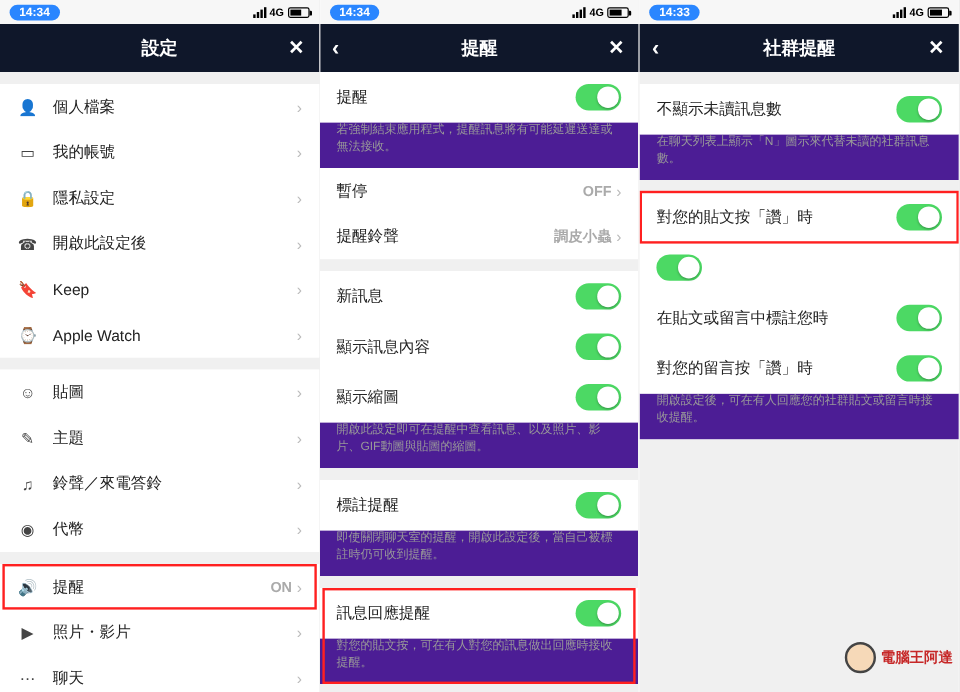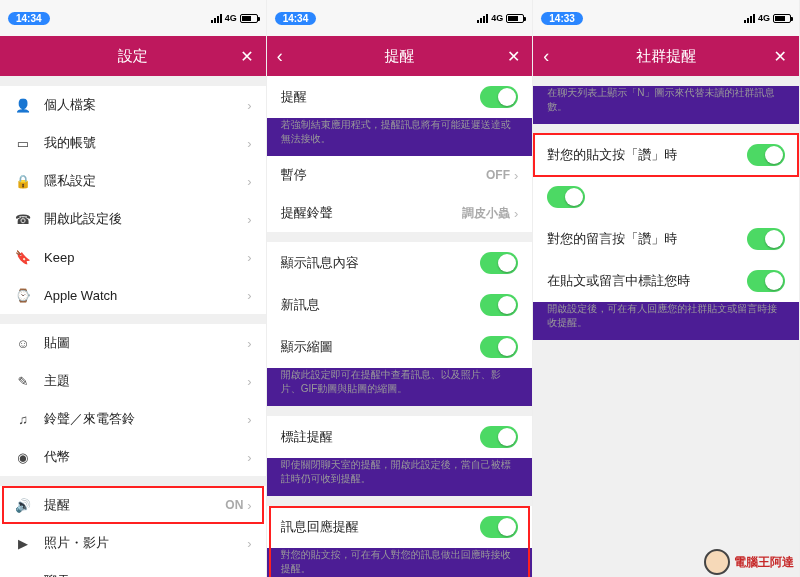--- a/index.html
+++ b/index.html
@@ -19,21 +19,21 @@
     position: relative;
     flex-shrink: 0;
     display: flex;
     flex-direction: column;
     border-right: 1px solid #eee;
   }
   .phone:last-child { border-right: none; }
 
   
   .status-bar {
-    height: 36px;
+    height: 20px;
     background: #f7f7f7;
     display: flex;
     align-items: center;
     justify-content: space-between;
     padding: 0 8px;
     font-size: 10px;
     font-weight: 600;
   }
   .status-time {
     background: #2a86ff;
@@ -66,29 +66,29 @@
     width: 18px; height: 9px; border: 1px solid #000; border-radius: 2px;
     position: relative;
   }
   .battery::after {
     content:''; position:absolute; right:-3px; top:2px; width:2px; height:4px; background:#000; border-radius:0 1px 1px 0;
   }
   .battery .lvl { position:absolute; left:1px; top:1px; bottom:1px; width:60%; background:#000; }
 
   
   .nav {
-    background: #be185d;
+    background: #0f172a;
     color: #fff;
     height: 40px;
     display: flex;
     align-items: center;
     justify-content: center;
     position: relative;
     font-size: 15px;
-    font-weight: 400;
+    font-weight: 700;
   }
   .nav .back {
     position: absolute; left: 10px; top: 50%; transform: translateY(-50%);
     font-size: 18px;
   }
   .nav .close {
     position: absolute; right: 12px; top: 50%; transform: translateY(-50%);
     font-size: 16px;
   }
 
@@ -137,21 +137,21 @@
   .hl {
     position: absolute;
     border: 2px solid #ff2020;
     pointer-events: none;
     z-index: 5;
   }
 
   
   .watermark {
     position: absolute;
-    right: 6px; bottom: 2px;
+    right: 6px; bottom: 16px;
     display: flex; align-items: center;
     font-size: 12px; color:#555;
     z-index: 10;
     justify-content: center;
   }
   .watermark .face {
     width: 26px; height: 26px; border-radius:50%;
     background:#f6d9b8; border:2px solid #444; margin-right:4px;
     position:relative;
   }
@@ -295,25 +295,25 @@
         </div>
       <div class="row">
           <span class="label">提醒鈴聲</span>
           <span class="value">調皮小蟲</span>
           <span class="chev">›</span>
         </div>
     </div>
     <div class="gap"></div>
     <div class="section">
       <div class="row">
+          <span class="label">新訊息</span>
+          <span class="toggle"></span>
+        </div>
+      <div class="row">
           <span class="label">顯示訊息內容</span>
-          <span class="toggle"></span>
-        </div>
-      <div class="row">
-          <span class="label">新訊息</span>
           <span class="toggle"></span>
         </div>
       <div class="row">
           <span class="label">顯示縮圖</span>
           <span class="toggle"></span>
         </div>
       <div class="subtext">開啟此設定即可在提醒中查看訊息、以及照片、影片、GIF動圖與貼圖的縮圖。</div>
     </div>
     <div class="gap"></div>
     <div class="section">
@@ -354,38 +354,42 @@
     </span>
   </div>
   <div class="nav">
     <span class="back">‹</span>
     <span>社群提醒</span>
     <span class="close">✕</span>
   </div>
   <div class="scroll">
     <div class="gap"></div>
     <div class="section">
+      <div class="row">
+          <span class="label">不顯示未讀訊息數</span>
+          <span class="toggle"></span>
+        </div>
       <div class="subtext">在聊天列表上顯示「N」圖示來代替未讀的社群訊息數。</div>
     </div>
     <div class="gap"></div>
     <div class="section" style="position:relative">
       <div class="row" style="position:relative">
         <div class="hl" style="left:0;right:0;top:-1px;bottom:-1px;"></div>
         <span class="label">對您的貼文按「讚」時</span>
           <span class="toggle"></span>
       </div>
       <div class="row">
           <span class="toggle"></span>
         </div>
       <div class="row">
+          <span class="label">在貼文或留言中標註您時</span>
+          <span class="toggle"></span>
+        </div>
+      <div class="row">
           <span class="label">對您的留言按「讚」時</span>
-          <span class="toggle"></span>
-        </div>
-      <div class="row">
-          <span class="label">在貼文或留言中標註您時</span>
           <span class="toggle"></span>
         </div>
       <div class="subtext">開啟設定後，可在有人回應您的社群貼文或留言時接收提醒。</div>
     </div>
   </div>
 </div>
 
 <div class="site">https://www.kocpc.com.tw</div>
 <div class="watermark">
   <span class="face"></span>

